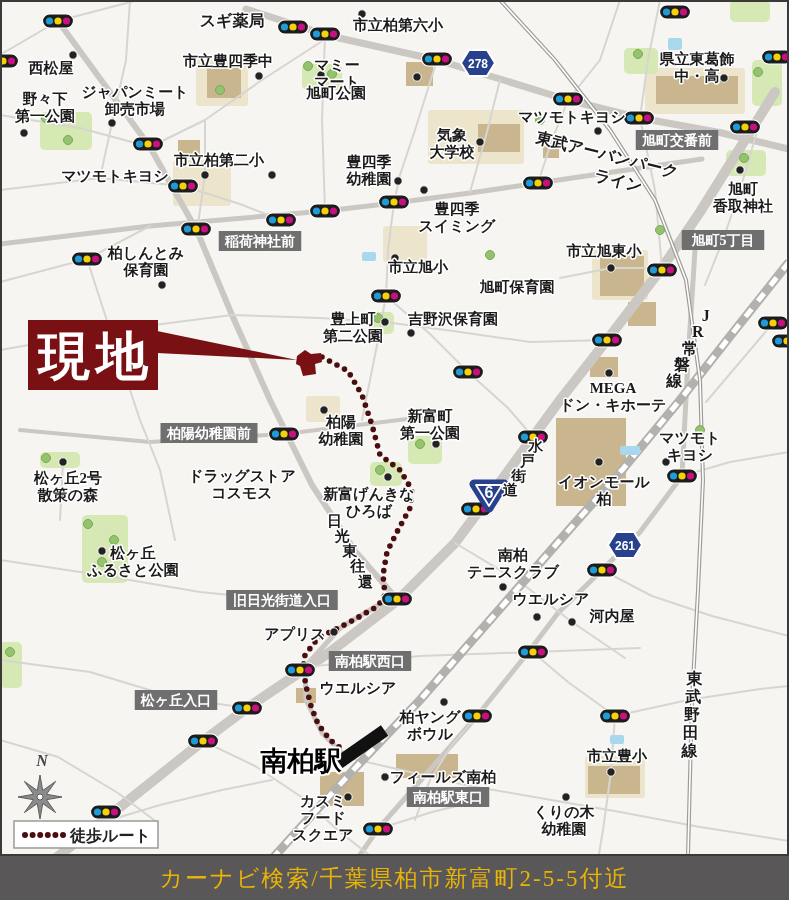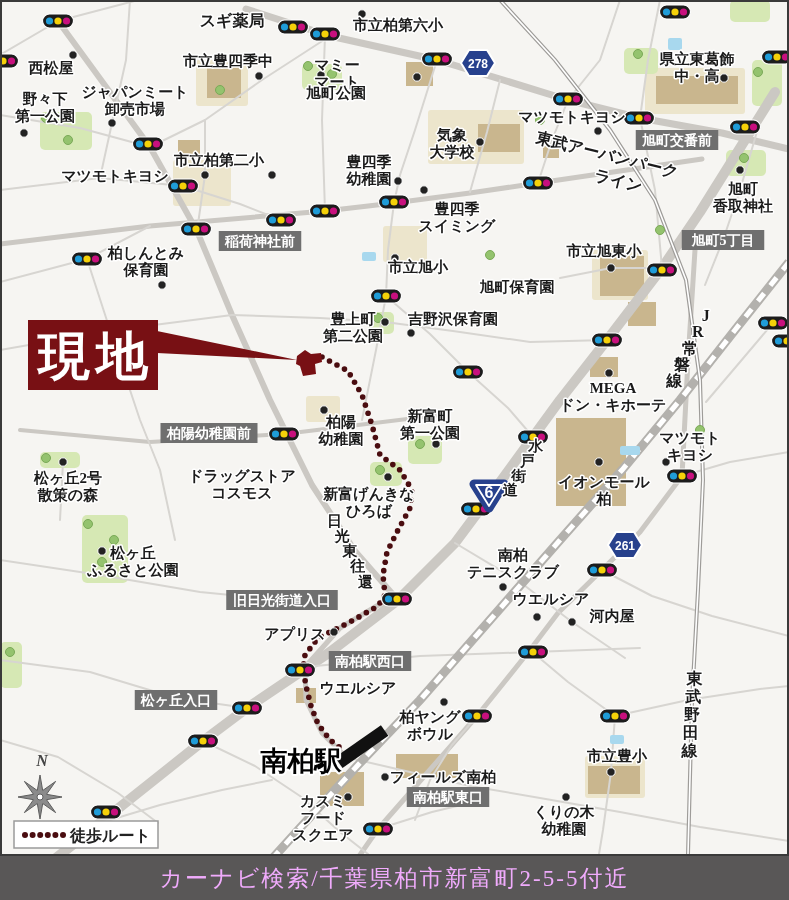--- a/index.html
+++ b/index.html
@@ -11,21 +11,21 @@
   .maplabel-big{font-family:"Liberation Serif",serif;font-weight:bold;fill:#000;
     stroke:#fff;stroke-width:4px;paint-order:stroke;stroke-linejoin:round;text-anchor:middle;font-size:27px;}
   .boxtext{font-family:"Liberation Serif",serif;font-weight:bold;fill:#ffffff;text-anchor:middle;font-size:14px;}
   .callout-text{font-family:"Liberation Serif",serif;font-weight:bold;fill:#ffffff;text-anchor:middle;
     font-size:52px;letter-spacing:6px;}
   .legend-text{font-family:"Liberation Serif",serif;font-weight:bold;fill:#222;font-size:16px;}
   .compass-n{font-family:"Liberation Serif",serif;font-style:italic;font-weight:bold;fill:#444;font-size:16px;text-anchor:middle;}
   .shield-num{font-family:"Liberation Sans",sans-serif;font-weight:bold;fill:#fff;text-anchor:middle;}
   .bottom-bar{position:absolute;left:0;top:856px;width:789px;height:44px;background:#595757;
     display:flex;align-items:center;justify-content:center;}
-  .bottom-bar span{color:#f0abfc;font-family:"Liberation Serif",serif;font-size:23px;letter-spacing:2px;}
+  .bottom-bar span{color:#eab308;font-family:"Liberation Serif",serif;font-size:23px;letter-spacing:2px;}
 </style>
 </head>
 <body>
 
 <div class="stage">
   <svg id="map-svg" width="789" height="856" viewBox="0 0 789 856">
     <g id="g-bg">
         <rect x="0" y="0" width="789" height="856" fill="#f6f5f2"></rect>
       </g>
     <g id="g-grounds">

